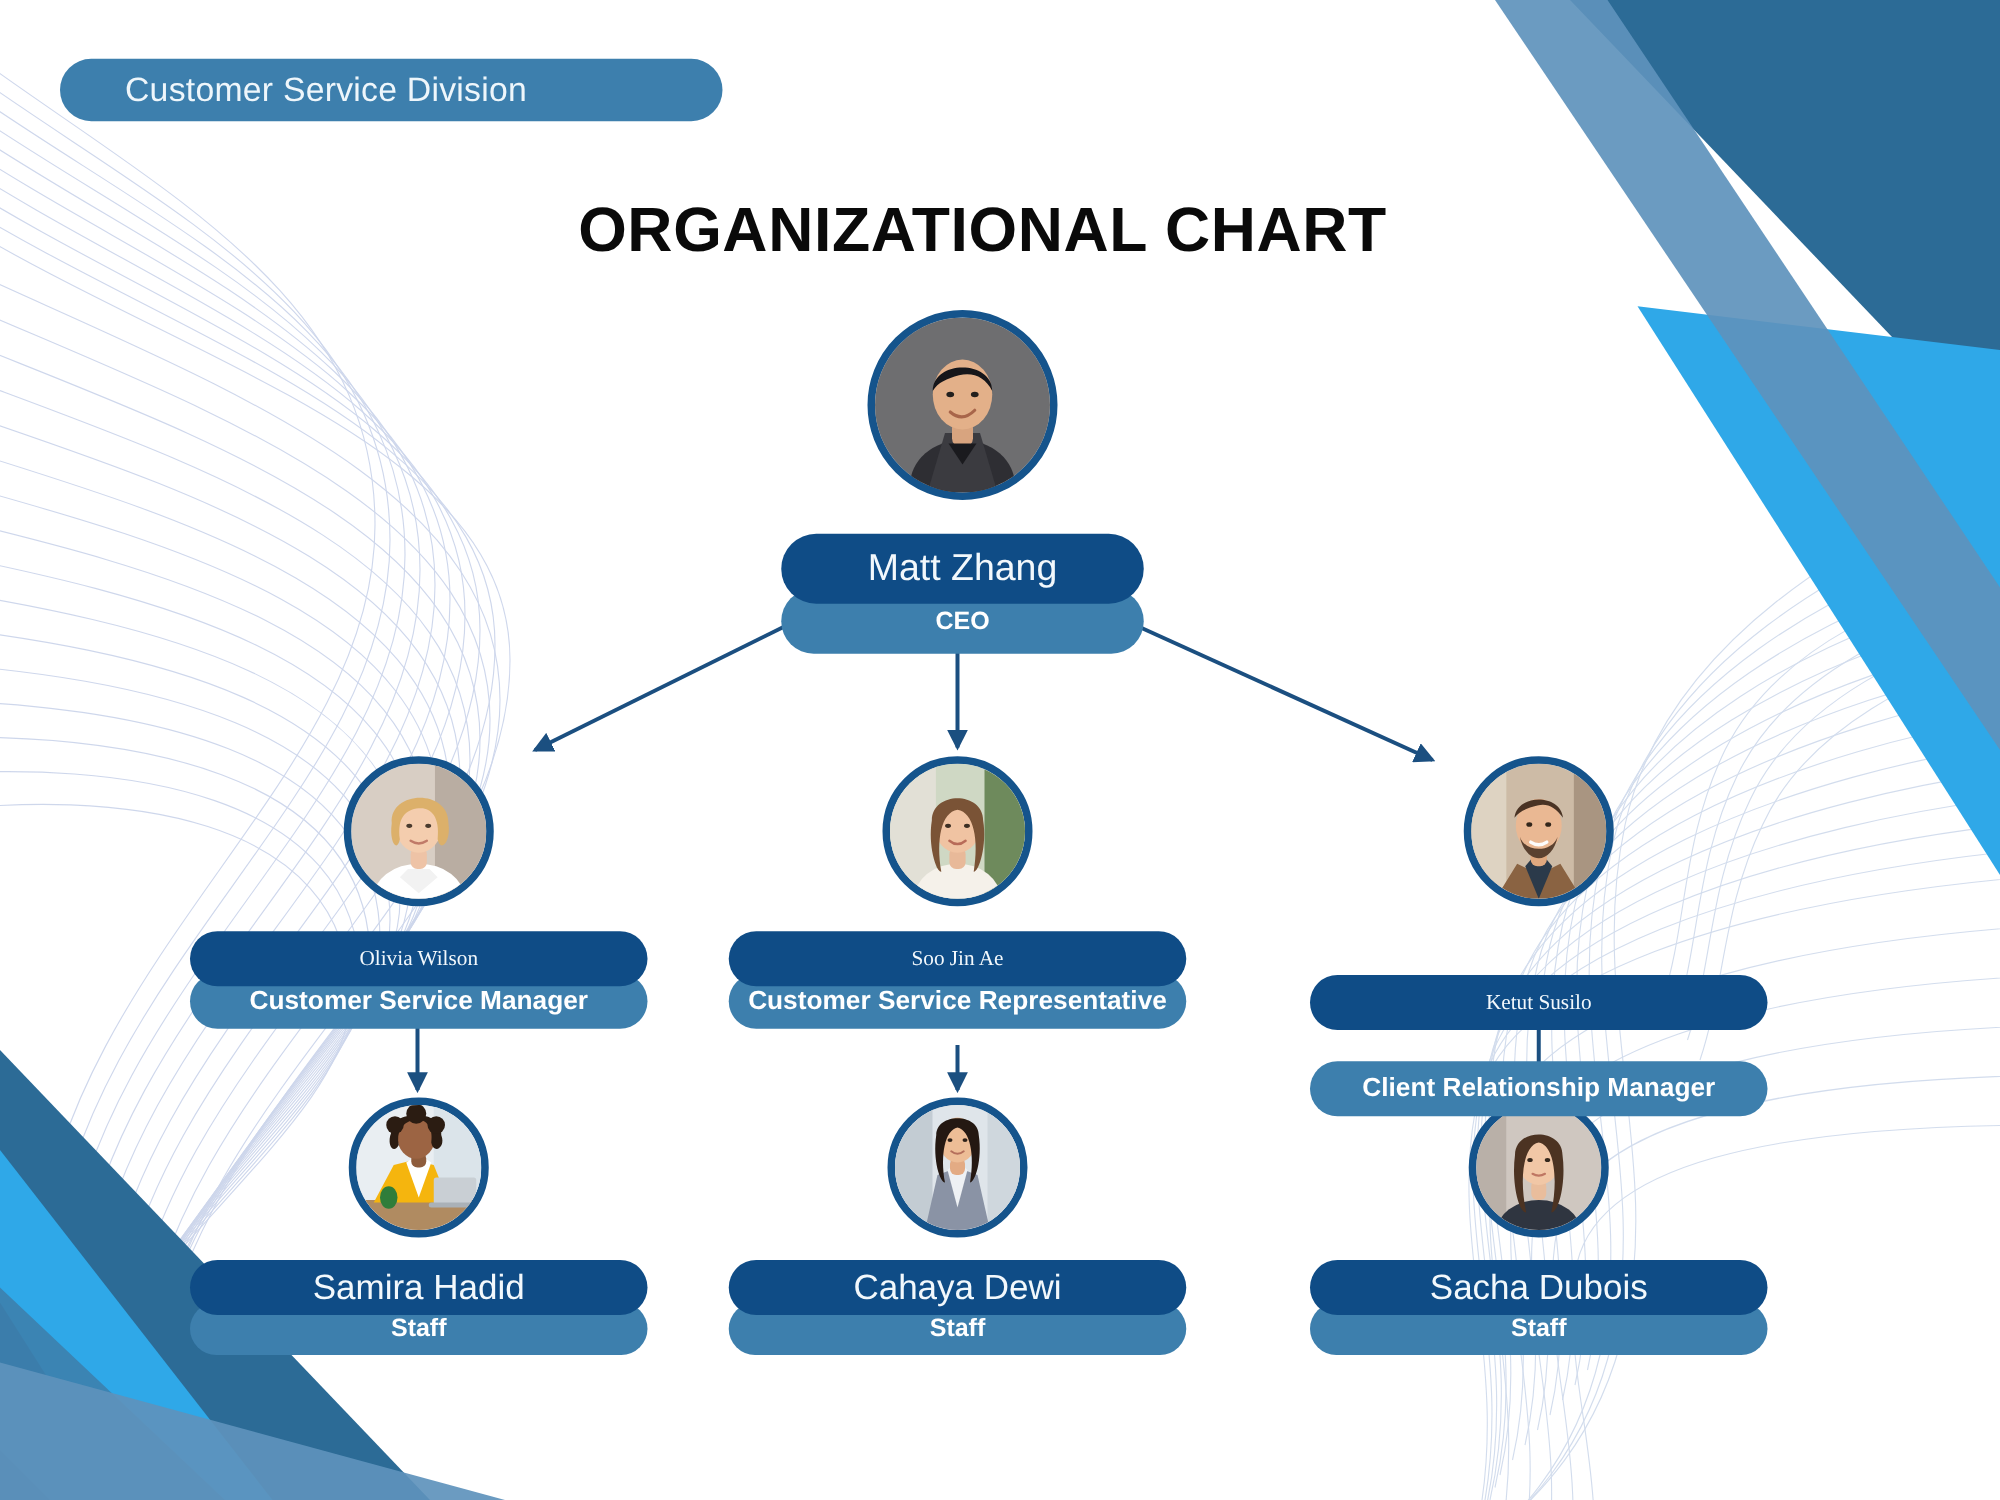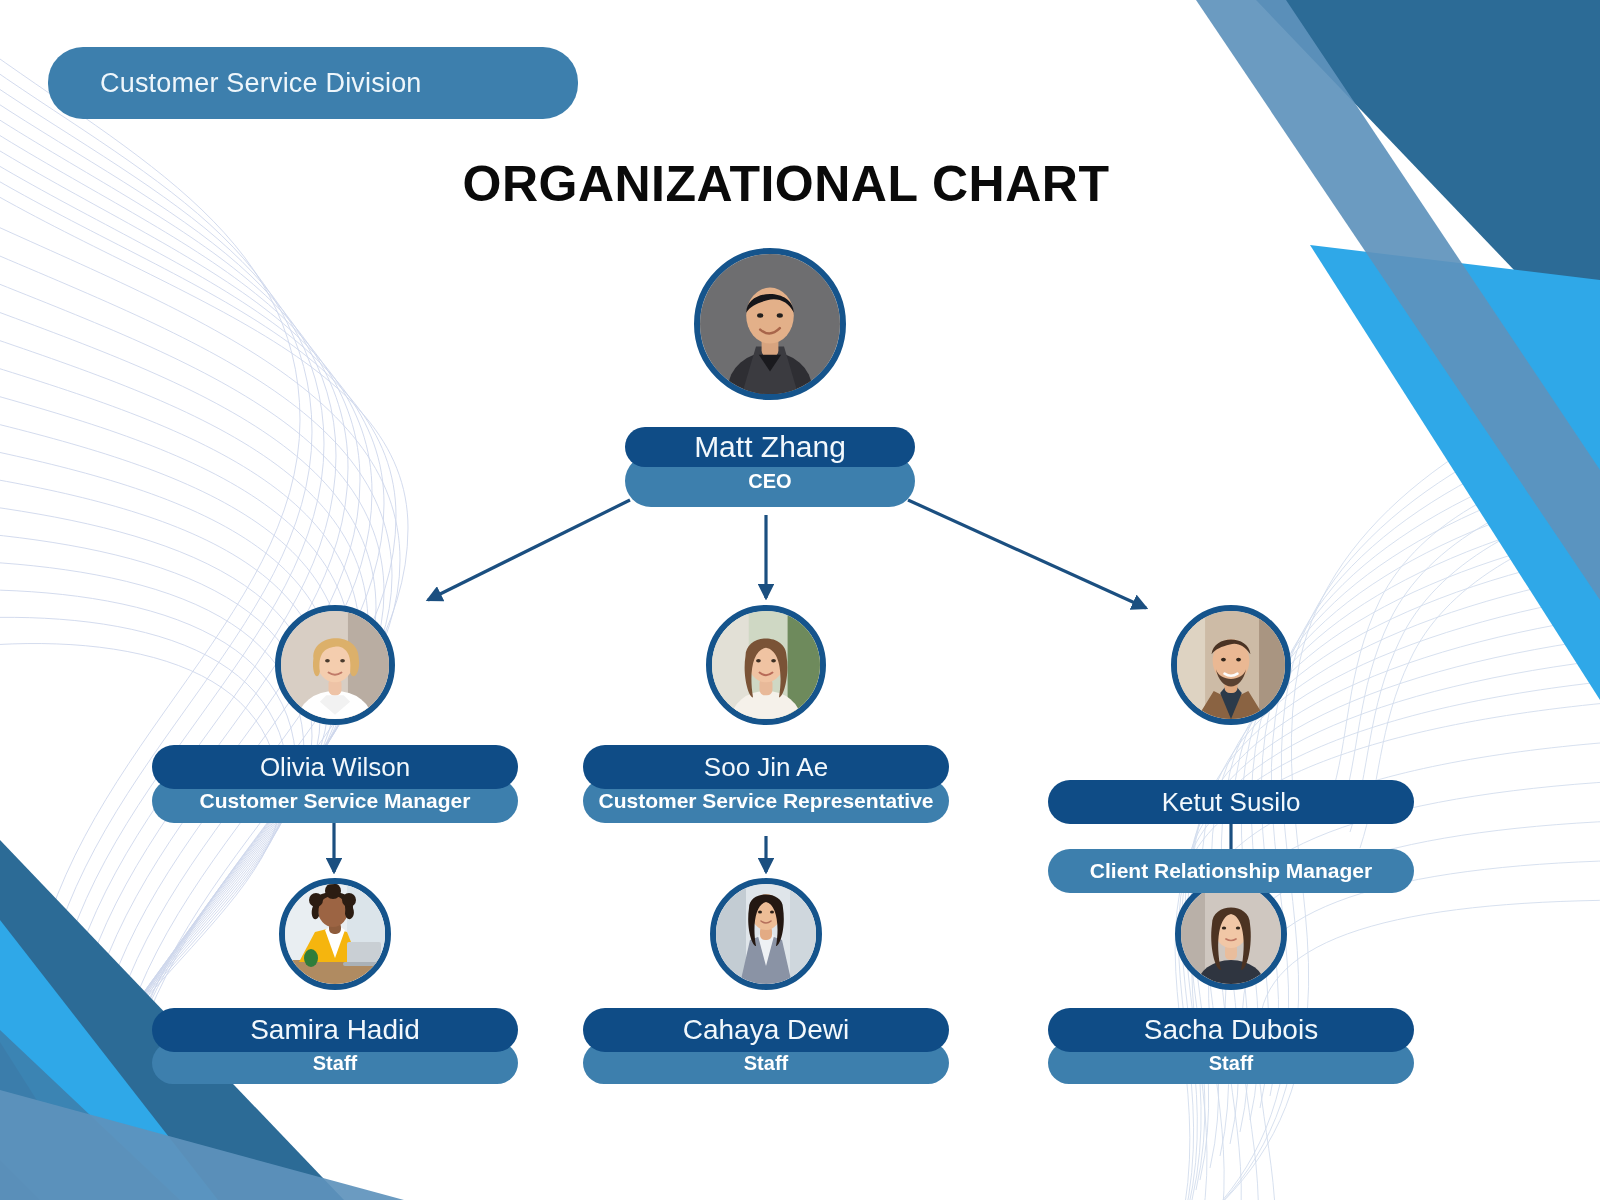--- a/index.html
+++ b/index.html
@@ -38,21 +38,21 @@
     stroke-width: 0.9;
     opacity: 0.30;
   }
 
   
   .division-badge {
     position: absolute;
     left: 48px;
     top: 47px;
     width: 530px;
-    height: 72px;
+    height: 50px;
     background: #3d7fad;
     border-radius: 35px;
     display: flex;
     align-items: center;
     padding-left: 52px;
     box-sizing: border-box;
     color: #eef6fb;
     font-size: 27px;
     letter-spacing: 0.2px;
   }
@@ -126,31 +126,31 @@
     box-sizing: border-box;
     position: relative;
     z-index: 1;
     line-height: 1.12;
   }
 
   
   #node-ceo { left: 615px; top: 248px; width: 310px; }
   #node-ceo .avatar { width: 152px; height: 152px; }
   #node-ceo .pill-name {
-    width: 290px; height: 40px; font-size: 30px; margin-top: 27px;
+    width: 290px; height: 56px; font-size: 30px; margin-top: 27px;
   }
   #node-ceo .pill-title {
     width: 290px; height: 52px; font-size: 20px; margin-top: -12px;
   }
 
   
   .node-mgr { width: 366px; }
   .node-mgr .avatar { width: 120px; height: 120px; }
   .node-mgr .pill-name {
-    width: 366px; height: 44px; font-size: 26px; margin-top: 20px;
+    width: 366px; height: 44px; font-size: 17px; margin-top: 20px; font-family: Liberation Serif, serif;
   }
   .node-mgr .pill-title {
     width: 366px; font-size: 21px; margin-top: -10px;
     padding: 6px 10px; min-height: 44px;
   }
   #node-olivia  { left: 152px;  top: 605px; }
   #node-soo     { left: 583px;  top: 605px; }
   #node-ketut   { left: 1048px; top: 605px; gap: 35px; }
 
   

